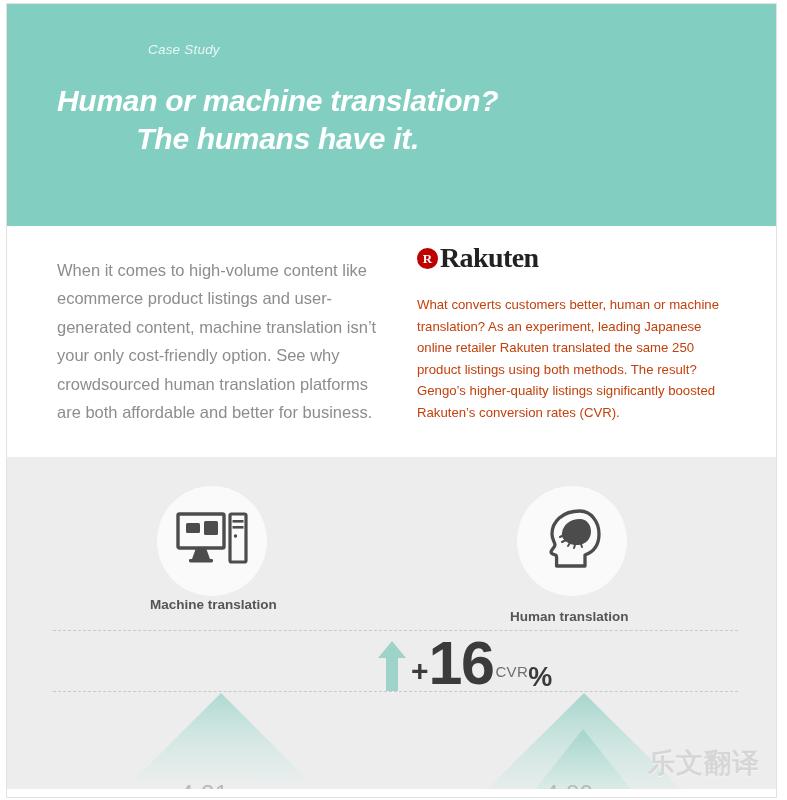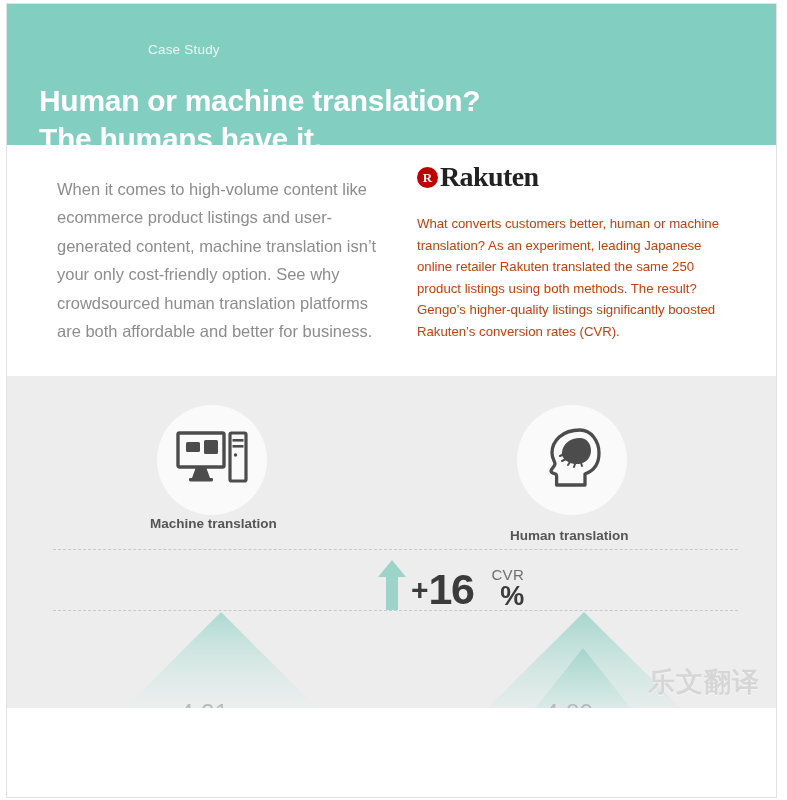--- a/index.html
+++ b/index.html
@@ -27,45 +27,47 @@
     width: 769px;
     height: 793px;
     background: #ffffff;
     box-shadow: 0 0 0 1px #e2e2e2;
     overflow: hidden;
   }
 
   
   .header {
     position: relative;
-    height: 141px;
+    height: 222px;
     background: #83ceC2;
     background: #82cec1;
     overflow: hidden;
+    font-style: italic;
   }
   .kicker {
     position: absolute;
     left: 141px;
     top: 38px;
     font-size: 13.5px;
     letter-spacing: .2px;
     color: #f2fbf9;
     opacity: .92;
     font-weight: 400;
   }
   .headline {
     position: absolute;
-    left: 32px;
+    left: 50px;
     top: 78px;
     color: #ffffff;
     font-size: 30px;
     font-weight: 700;
     line-height: 38px;
     letter-spacing: -0.3px;
     white-space: pre-line;
+    text-align: center;
   }
 
   
   .body-section {
     position: relative;
     height: 231px;
     background: #ffffff;
   }
   .col-left {
     position: absolute;
@@ -177,31 +179,31 @@
   }
   .arrow-up svg { display: block; }
   .plus {
     font-size: 30px;
     font-weight: 700;
     color: #3b3b3b;
     line-height: 1;
     padding-bottom: 5px;
   }
   .big-num {
-    font-size: 43px;
+    font-size: 61px;
     font-weight: 700;
     color: #3b3b3b;
     line-height: .92;
     letter-spacing: -1.5px;
   }
   .unit-stack {
     display: flex;
-    flex-direction: column;
-    align-items: flex-end;
-    margin-left: 18px;
+    flex-direction: row;
+    align-items: flex-start;
+    margin-left: 2px;
     padding-bottom: 1px;
   }
   .unit-cvr {
     font-size: 15px;
     color: #6f6f6f;
     font-weight: 400;
     line-height: 16px;
     letter-spacing: .4px;
   }
   .unit-pct {

